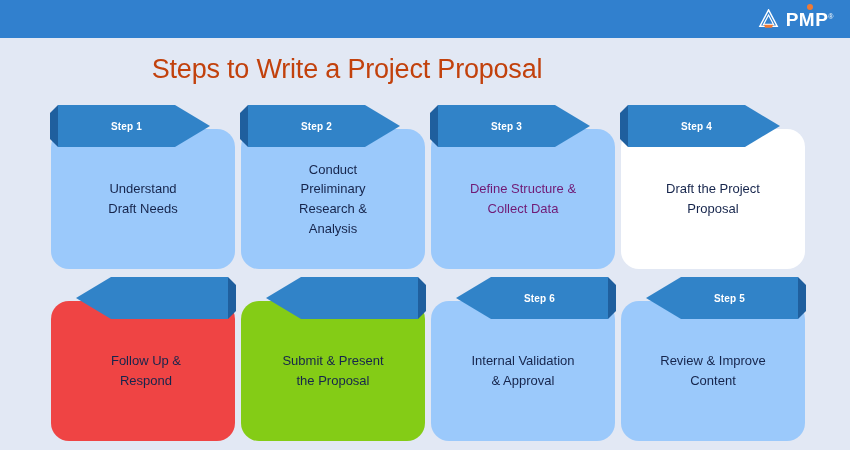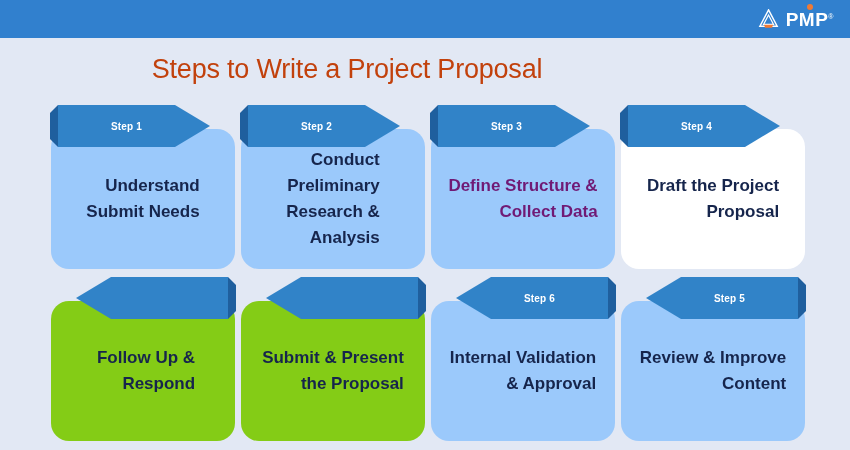--- a/index.html
+++ b/index.html
@@ -57,24 +57,24 @@
   .panel{
     position:absolute; left:3px; top:24px;
     width:184px; height:140px;
     background:#9bc9fb;
     border-radius:18px;
     display:flex; align-items:center; justify-content:center;
     padding:8px 10px;
   }
   .panel-text{
     color:#16254c;
-    font-size:17px;
+    font-size:13px;
     line-height:1.52;
-    text-align:right;
-    font-weight:bold;
+    text-align:center;
+    font-weight:normal;
   }
 
   
   .ribbon{
     position:absolute; top:0; left:0;
     width:165px; height:42px;
   }
   .ribbon svg{ display:block; width:165px; height:42px; overflow:visible; }
   .ribbon-label{
     position:absolute; top:0; left:0; width:145px; height:42px;
@@ -106,21 +106,21 @@
     </span>
   </div>
 </div>
 
 <div class="title">Steps to Write a Project Proposal</div>
 
 <div class="row row-top" id="row-0">
     <div class="cell c0 dir-right">
       <div class="panel" style="background: rgb(155, 201, 251);">
         <div class="panel-text" style="color: rgb(22, 37, 76); white-space: pre-line;">Understand
-Submit Needs</div>
+Draft Needs</div>
       </div>
       <div class="ribbon">
         <svg viewBox="0 0 165 42" preserveAspectRatio="none">
           <path d="M0 8 L8 0 L8 42 L0 34 Z" fill="#1f5f9e"></path>
           <path d="M8 0 L125 0 L160 21 L125 42 L8 42 Z" fill="#3183c8"></path>
         </svg>
       </div>
       <div class="ribbon-label">Step 1</div>
     </div>
     <div class="cell c1 dir-right">
@@ -160,21 +160,21 @@
         <svg viewBox="0 0 165 42" preserveAspectRatio="none">
           <path d="M0 8 L8 0 L8 42 L0 34 Z" fill="#1f5f9e"></path>
           <path d="M8 0 L125 0 L160 21 L125 42 L8 42 Z" fill="#3183c8"></path>
         </svg>
       </div>
       <div class="ribbon-label">Step 4</div>
     </div>
   </div>
 <div class="row row-bottom" id="row-1">
     <div class="cell c0 dir-left">
-      <div class="panel" style="background: #84cc16; padding-left: 16px;">
+      <div class="panel" style="background: #ef4444; padding-left: 16px;">
         <div class="panel-text" style="color: rgb(22, 37, 76); white-space: pre-line;">Follow Up &amp;
 Respond</div>
       </div>
       <div class="ribbon">
         <svg viewBox="0 0 165 42" preserveAspectRatio="none">
           <path d="M165 8 L157 0 L157 42 L165 34 Z" fill="#1f5f9e"></path>
           <path d="M157 0 L40 0 L5 21 L40 42 L157 42 Z" fill="#3183c8"></path>
         </svg>
       </div>
     </div>

